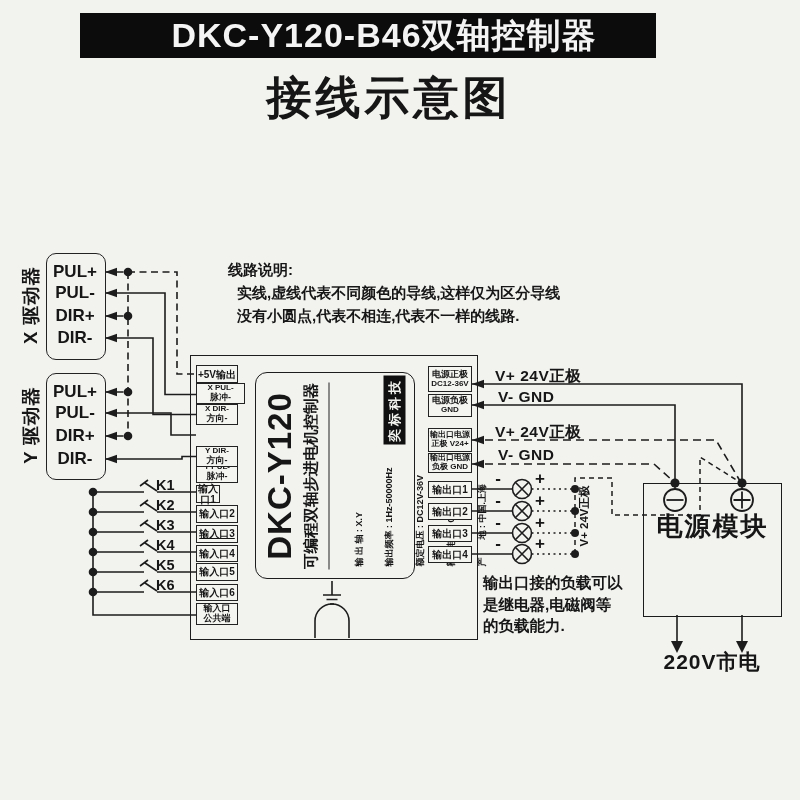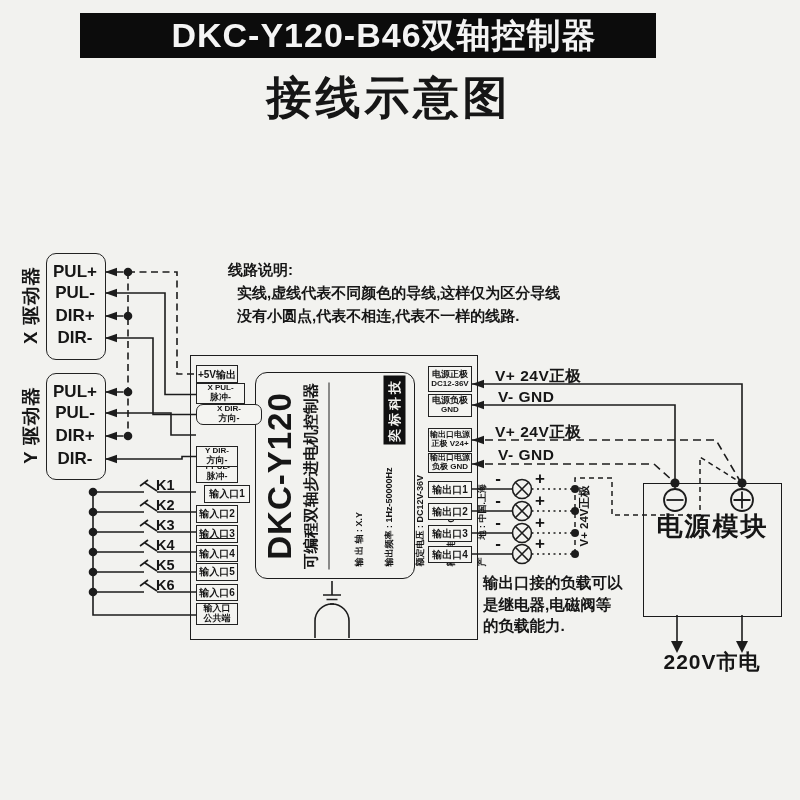--- a/index.html
+++ b/index.html
@@ -207,33 +207,33 @@
 
   <div class="lab ctlbox" style="left:190px;top:355px;width:286px;height:283px;"></div>
 
   <div class="term" style="left:196px;top:365px;width:42px;height:18px;">
     <div class="t-one">+5V输出</div>
   </div>
   <div class="term" style="left:196px;top:383px;width:49px;height:21px;">
     <div class="t-a">X PUL-</div>
     <div class="t-b">脉冲-</div>
   </div>
-  <div class="term" style="left:196px;top:404px;width:66px;height:21px;border-radius:7px;">
+  <div class="term" style="left:196px;top:404px;width:42px;height:21px;">
     <div class="t-a">X DIR-</div>
     <div class="t-b">方向-</div>
   </div>
   <div class="term" style="left:196px;top:425px;width:42px;height:21px;margin-top:37px;">
     <div class="t-a">Y PUL-</div>
     <div class="t-b">脉冲-</div>
   </div>
   <div class="term" style="left:196px;top:446px;width:42px;height:21px;">
     <div class="t-a">Y DIR-</div>
     <div class="t-b">方向-</div>
   </div>
-  <div class="term" style="left:204px;top:485px;width:46px;height:17.5px;">
+  <div class="term" style="left:196px;top:485px;width:24px;height:17.5px;">
     <div class="t-one">输入口1</div>
   </div>
   <div class="term" style="left:196px;top:505px;width:42px;height:17.5px;">
     <div class="t-one">输入口2</div>
   </div>
   <div class="term" style="left:196px;top:525px;width:42px;height:17.5px;text-decoration:underline;">
     <div class="t-one">输入口3</div>
   </div>
   <div class="term" style="left:196px;top:544.5px;width:42px;height:17.5px;">
     <div class="t-one">输入口4</div>

